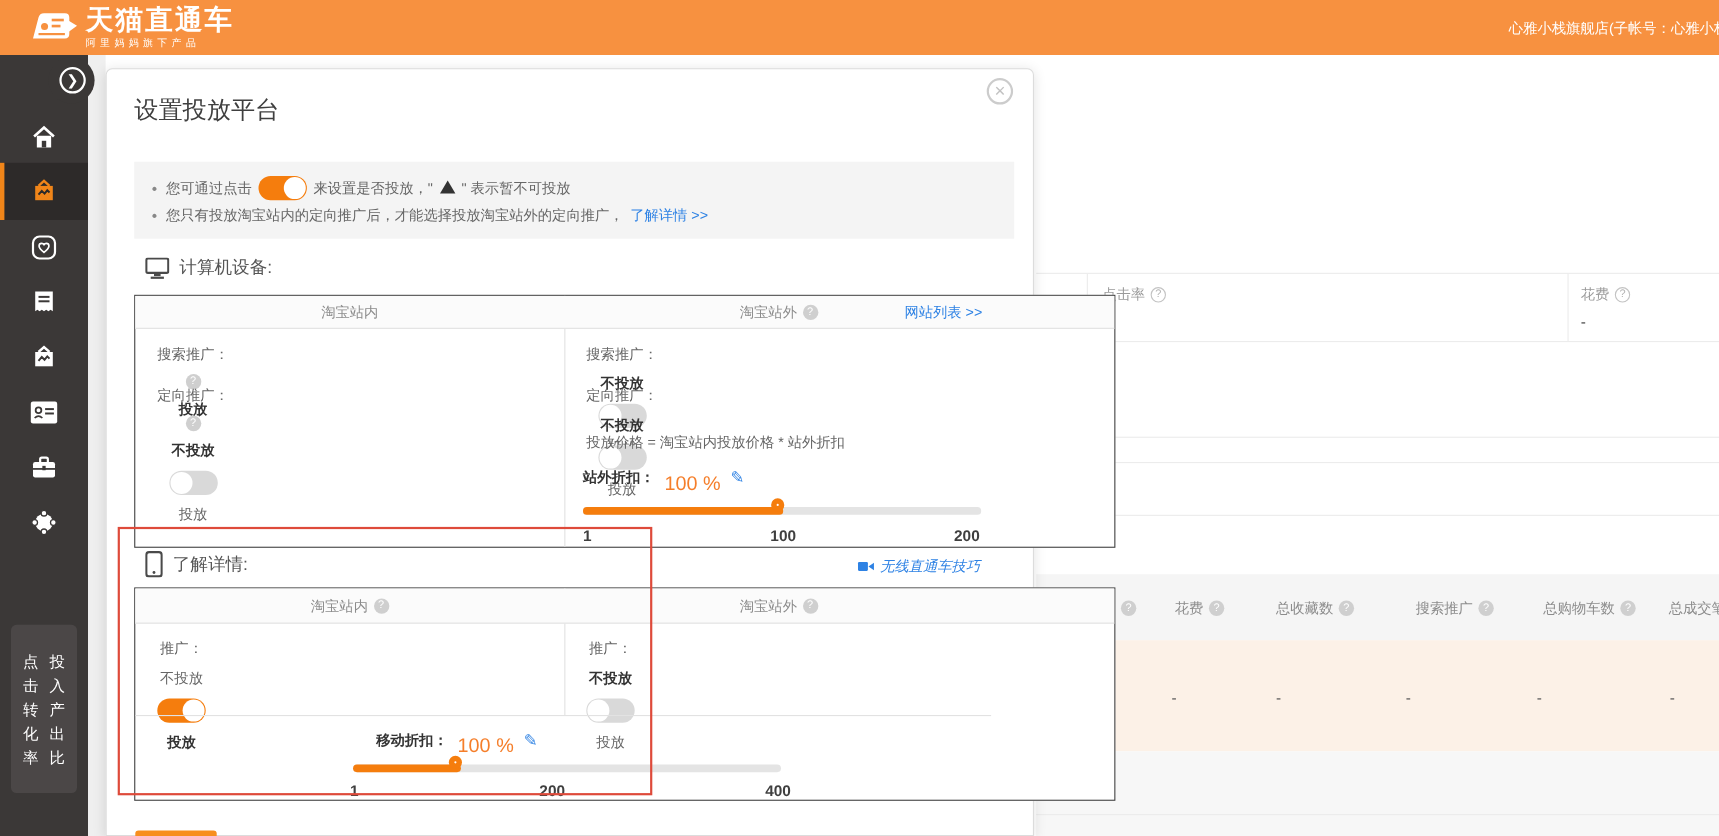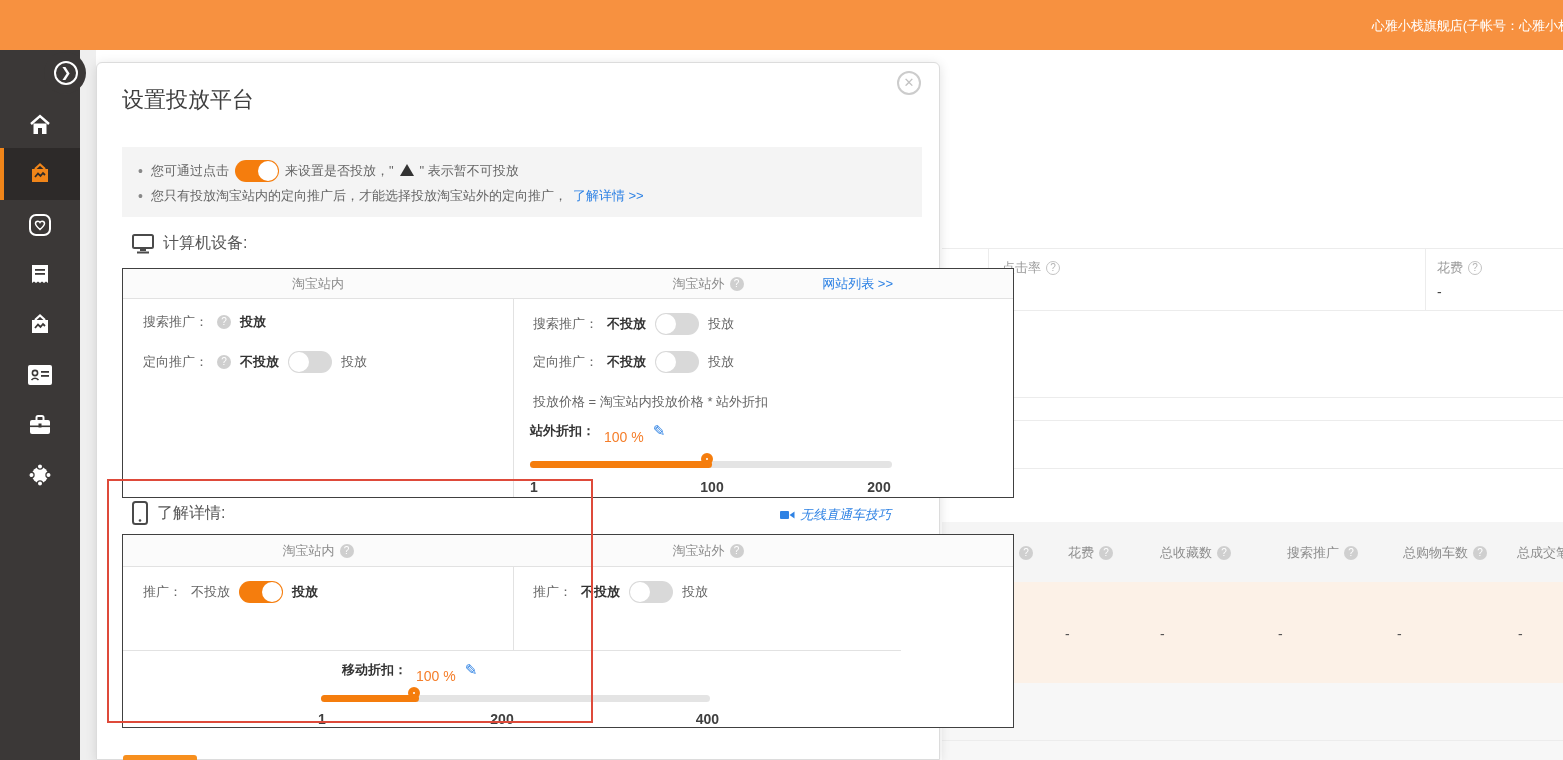--- a/index.html
+++ b/index.html
@@ -59,26 +59,26 @@
   .notice { position:absolute; left:25px; top:84px; width:800px; height:70px; background:#f4f4f4; padding:11px 16px; font-size:13px; color:#666; }
   .notice-row { display:flex; align-items:center; gap:6px; height:26px; }
   .bullet { color:#888; font-size:14px; margin-right:2px; }
   .warn { display:inline-block; width:0; height:0; border-left:7px solid transparent; border-right:7px solid transparent; border-bottom:12px solid #333; position:relative; top:-1px; }
 
   .sec-head { position:absolute; display:flex; align-items:center; gap:9px; color:#555; font-size:16px; }
   .ptable { position:absolute; left:25px; width:892px; border:1px solid #404040; background:#fff; }
   .ptable .thead { position:absolute; left:0; top:0; width:100%; background:#fbfbfb; border-bottom:1px solid #e2e2e2; display:flex; }
   .ptable .th { flex:0 0 390px; display:flex; align-items:center; justify-content:center; gap:5px; color:#8c8c8c; font-size:13px; position:relative; }
   .col-div { position:absolute; left:390px; width:1px; background:#e2e2e2; }
-  .prow { position:absolute; display:flex; align-items:center; gap:9px; font-size:13px; color:#666; white-space:nowrap; }
+  .prow { position:absolute; display:flex; align-items:center; gap:9px; font-size:13px; color:#666; white-space:nowrap;flex-direction:column; }
   .bold-state { font-weight:bold; color:#333; }
   .formula { position:absolute; font-size:13px; color:#666; white-space:nowrap; }
   .discount { position:absolute; display:flex; align-items:center; gap:9px; }
   .discount .dl { font-size:13px; font-weight:bold; color:#333; }
-  .discount .dv { font-size:14px; color:#f57e2a;margin-top:12px; }
+  .discount .dv { font-size:18px; color:#f57e2a;margin-top:12px; }
   .confirm-btn { position:absolute; left:26px; top:692px; width:74px; height:34px; background:#f78f1e; border:none; border-radius:3px; color:#fff; font-size:14px; cursor:pointer; }
 
   .red-box { position:absolute; left:107px; top:479px; width:486px; height:244px; border:2px solid #de4a3a; z-index:40; pointer-events:none; }
 
   svg { display:block; }
 </style>
 </head>
 <body>
 
 <div id="screen">
@@ -136,20 +136,36 @@
     </div>
 
   <div class="bg-dash" style="left:982px">-</div>
   <div class="bg-dash" style="left:1065px">-</div>
   <div class="bg-dash" style="left:1160px">-</div>
   <div class="bg-dash" style="left:1278px">-</div>
   <div class="bg-dash" style="left:1397px">-</div>
   <div class="bg-dash" style="left:1518px">-</div>
 
   <div class="topbar">
+    <div class="logo">
+      <span>
+        <svg width="44" height="38" viewBox="0 0 44 38">
+          <path d="M4 28 L9 9 Q10 5 14 5 H33 Q37 5 37 9 V24 Q37 28 33 28 Z" fill="#fff"></path>
+          <path d="M35 11 L44 16.5 L35 23 Z" fill="#fff"></path>
+          <circle cx="14.5" cy="17" r="3.2" fill="#f79140"></circle>
+          <rect x="21" y="10" width="11" height="2.4" fill="#f79140"></rect>
+          <rect x="21" y="15.5" width="8" height="2.4" fill="#f79140"></rect>
+          <rect x="9" y="23" width="24" height="2" fill="#f79140"></rect>
+        </svg>
+      </span>
+      <span>
+        <div class="logo-text-main">天猫直通车</div>
+        <div class="logo-text-sub">阿里妈妈旗下产品</div>
+      </span>
+    </div>
     <div class="account">心雅小栈旗舰店(子帐号：心雅小栈</div>
   </div>
 
   <div class="sidebar">
     <div class="notch">
       <div class="notch-btn">❯</div>
     </div>
 
     <div class="nav-item" style="top:50px">
       <svg width="24" height="24" viewBox="0 0 24 24">
@@ -213,20 +229,24 @@
     <div class="nav-item" style="top:400px">
       <svg width="26" height="26" viewBox="0 0 26 26">
         <circle cx="13" cy="13" r="8" fill="#fff"></circle>
         <circle cx="13" cy="4.5" r="2.6" fill="#fff" stroke="#3b3837" stroke-width="1.2"></circle>
         <circle cx="4.5" cy="13" r="2.6" fill="#fff" stroke="#3b3837" stroke-width="1.2"></circle>
         <circle cx="21.5" cy="13" r="2.6" fill="#fff" stroke="#3b3837" stroke-width="1.2"></circle>
         <circle cx="13" cy="21.5" r="2.6" fill="#fff" stroke="#3b3837" stroke-width="1.2"></circle>
       </svg>
     </div>
 
+    <div class="metrics-panel">
+      <div class="vtext">点击转化率</div>
+      <div class="vtext">投入产出比</div>
+    </div>
   </div>
 
   <div class="modal">
     <div class="modal-close">✕</div>
     <div class="modal-title">设置投放平台</div>
 
     <div class="notice">
       <div class="notice-row">
         <span class="bullet">•</span>
         <span>您可通过点击</span>

